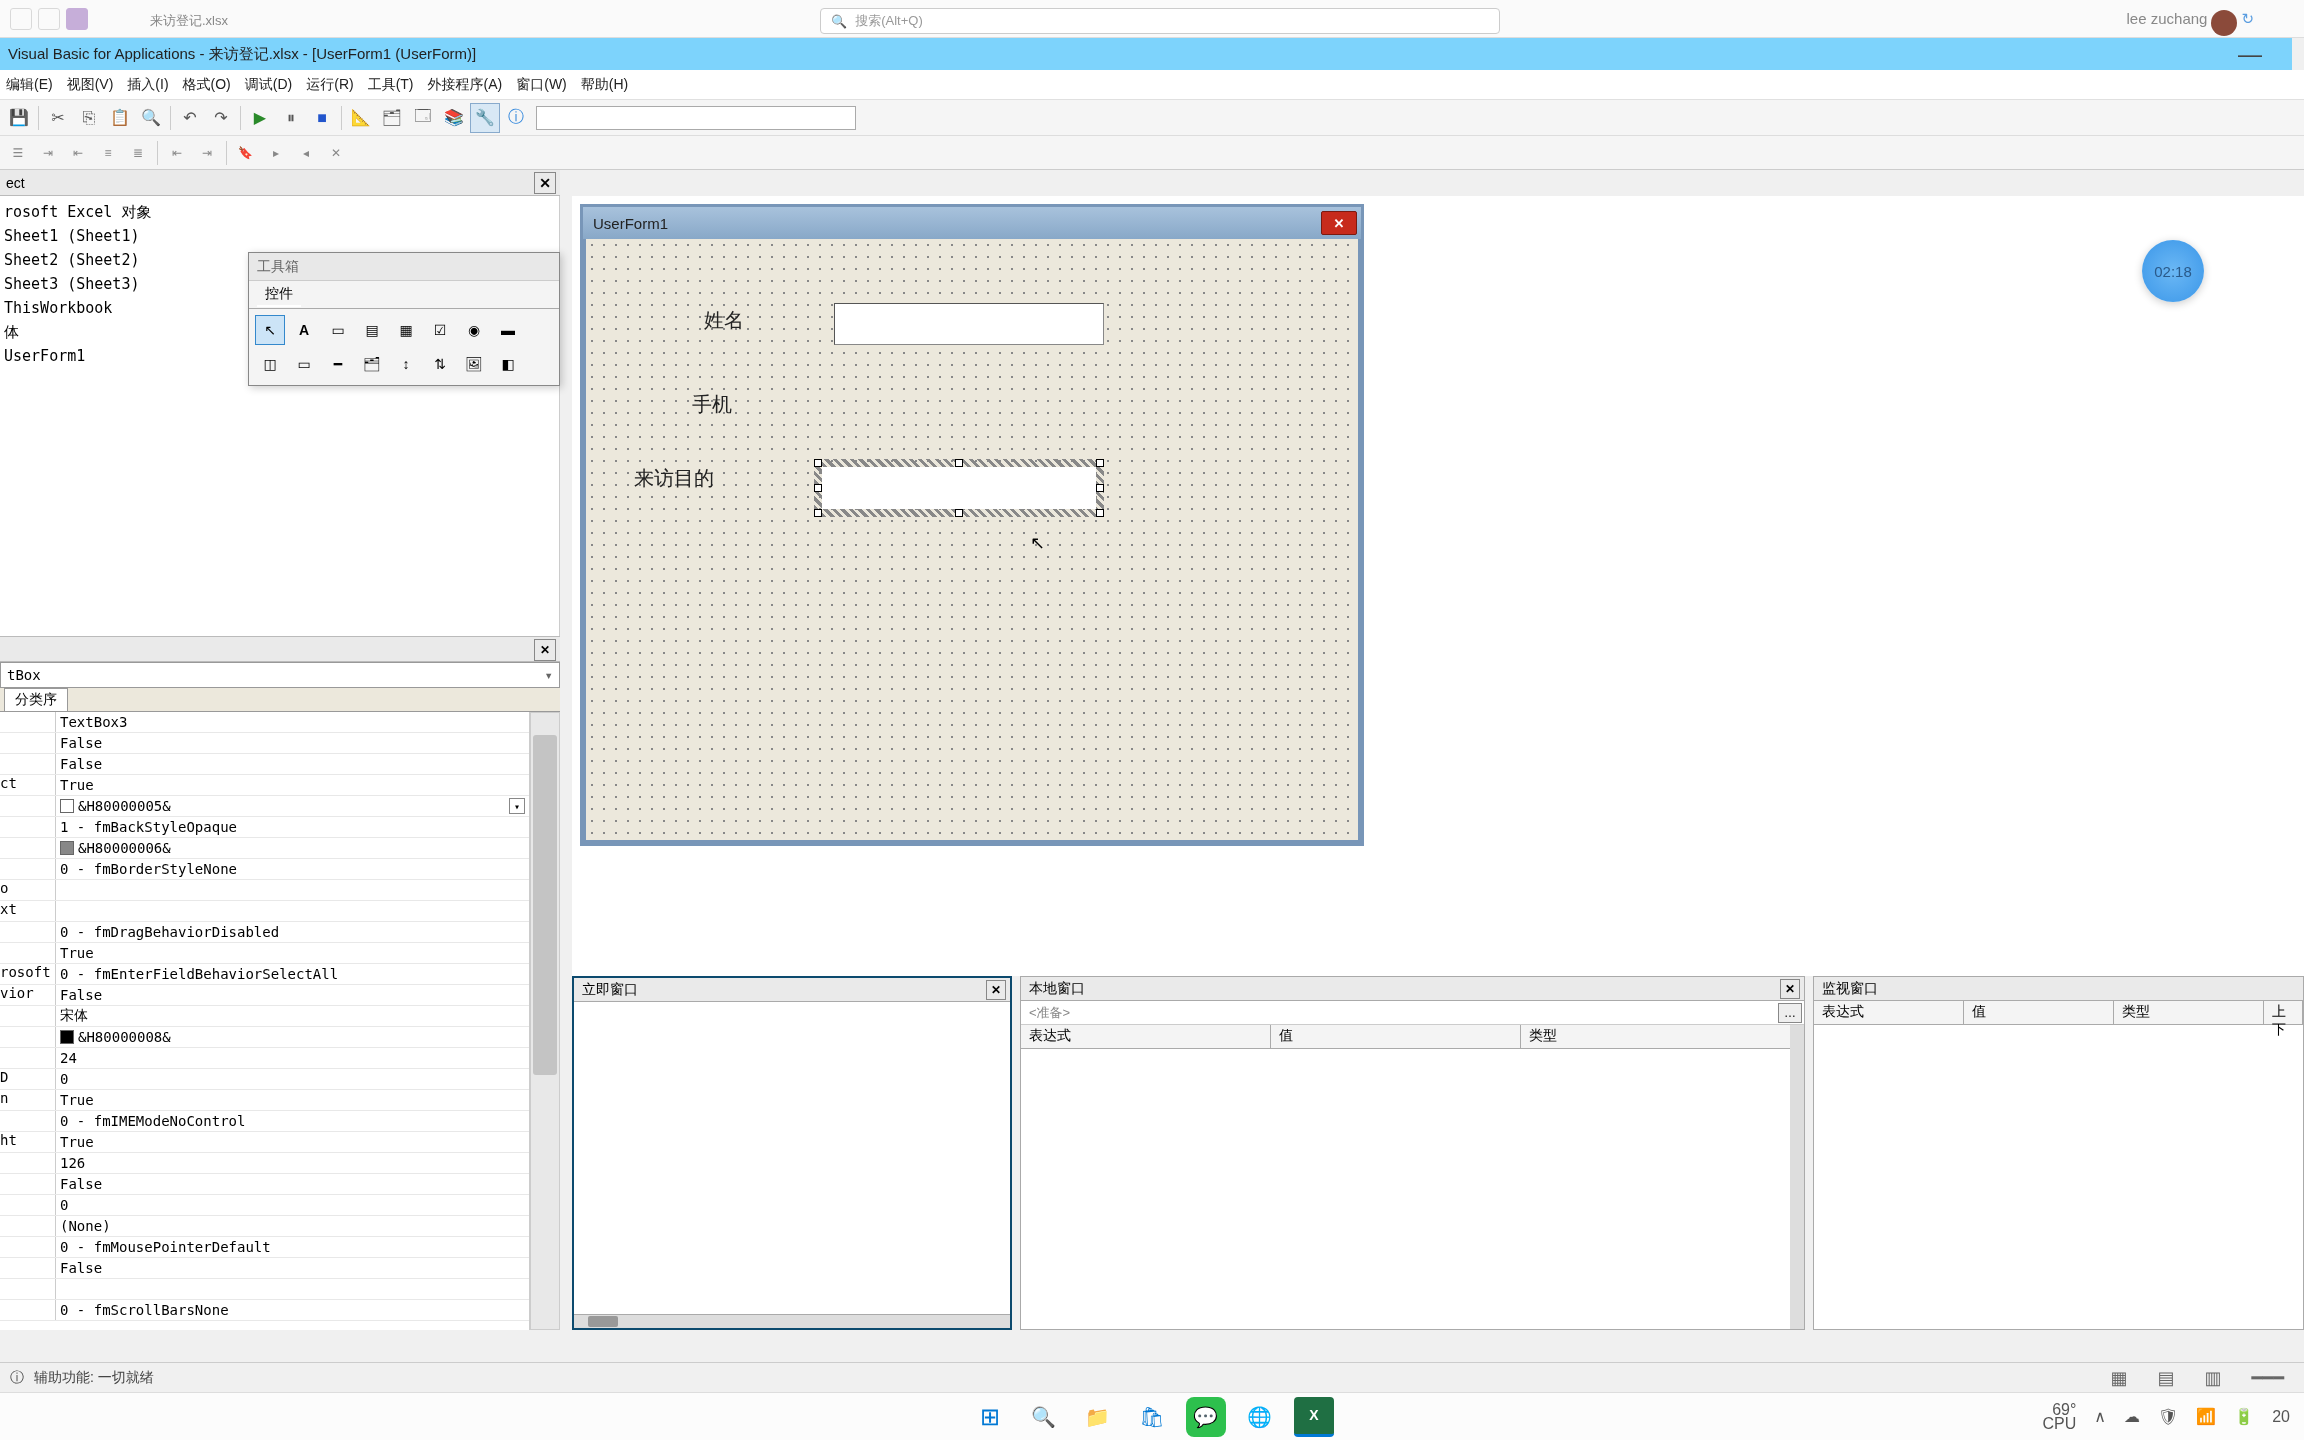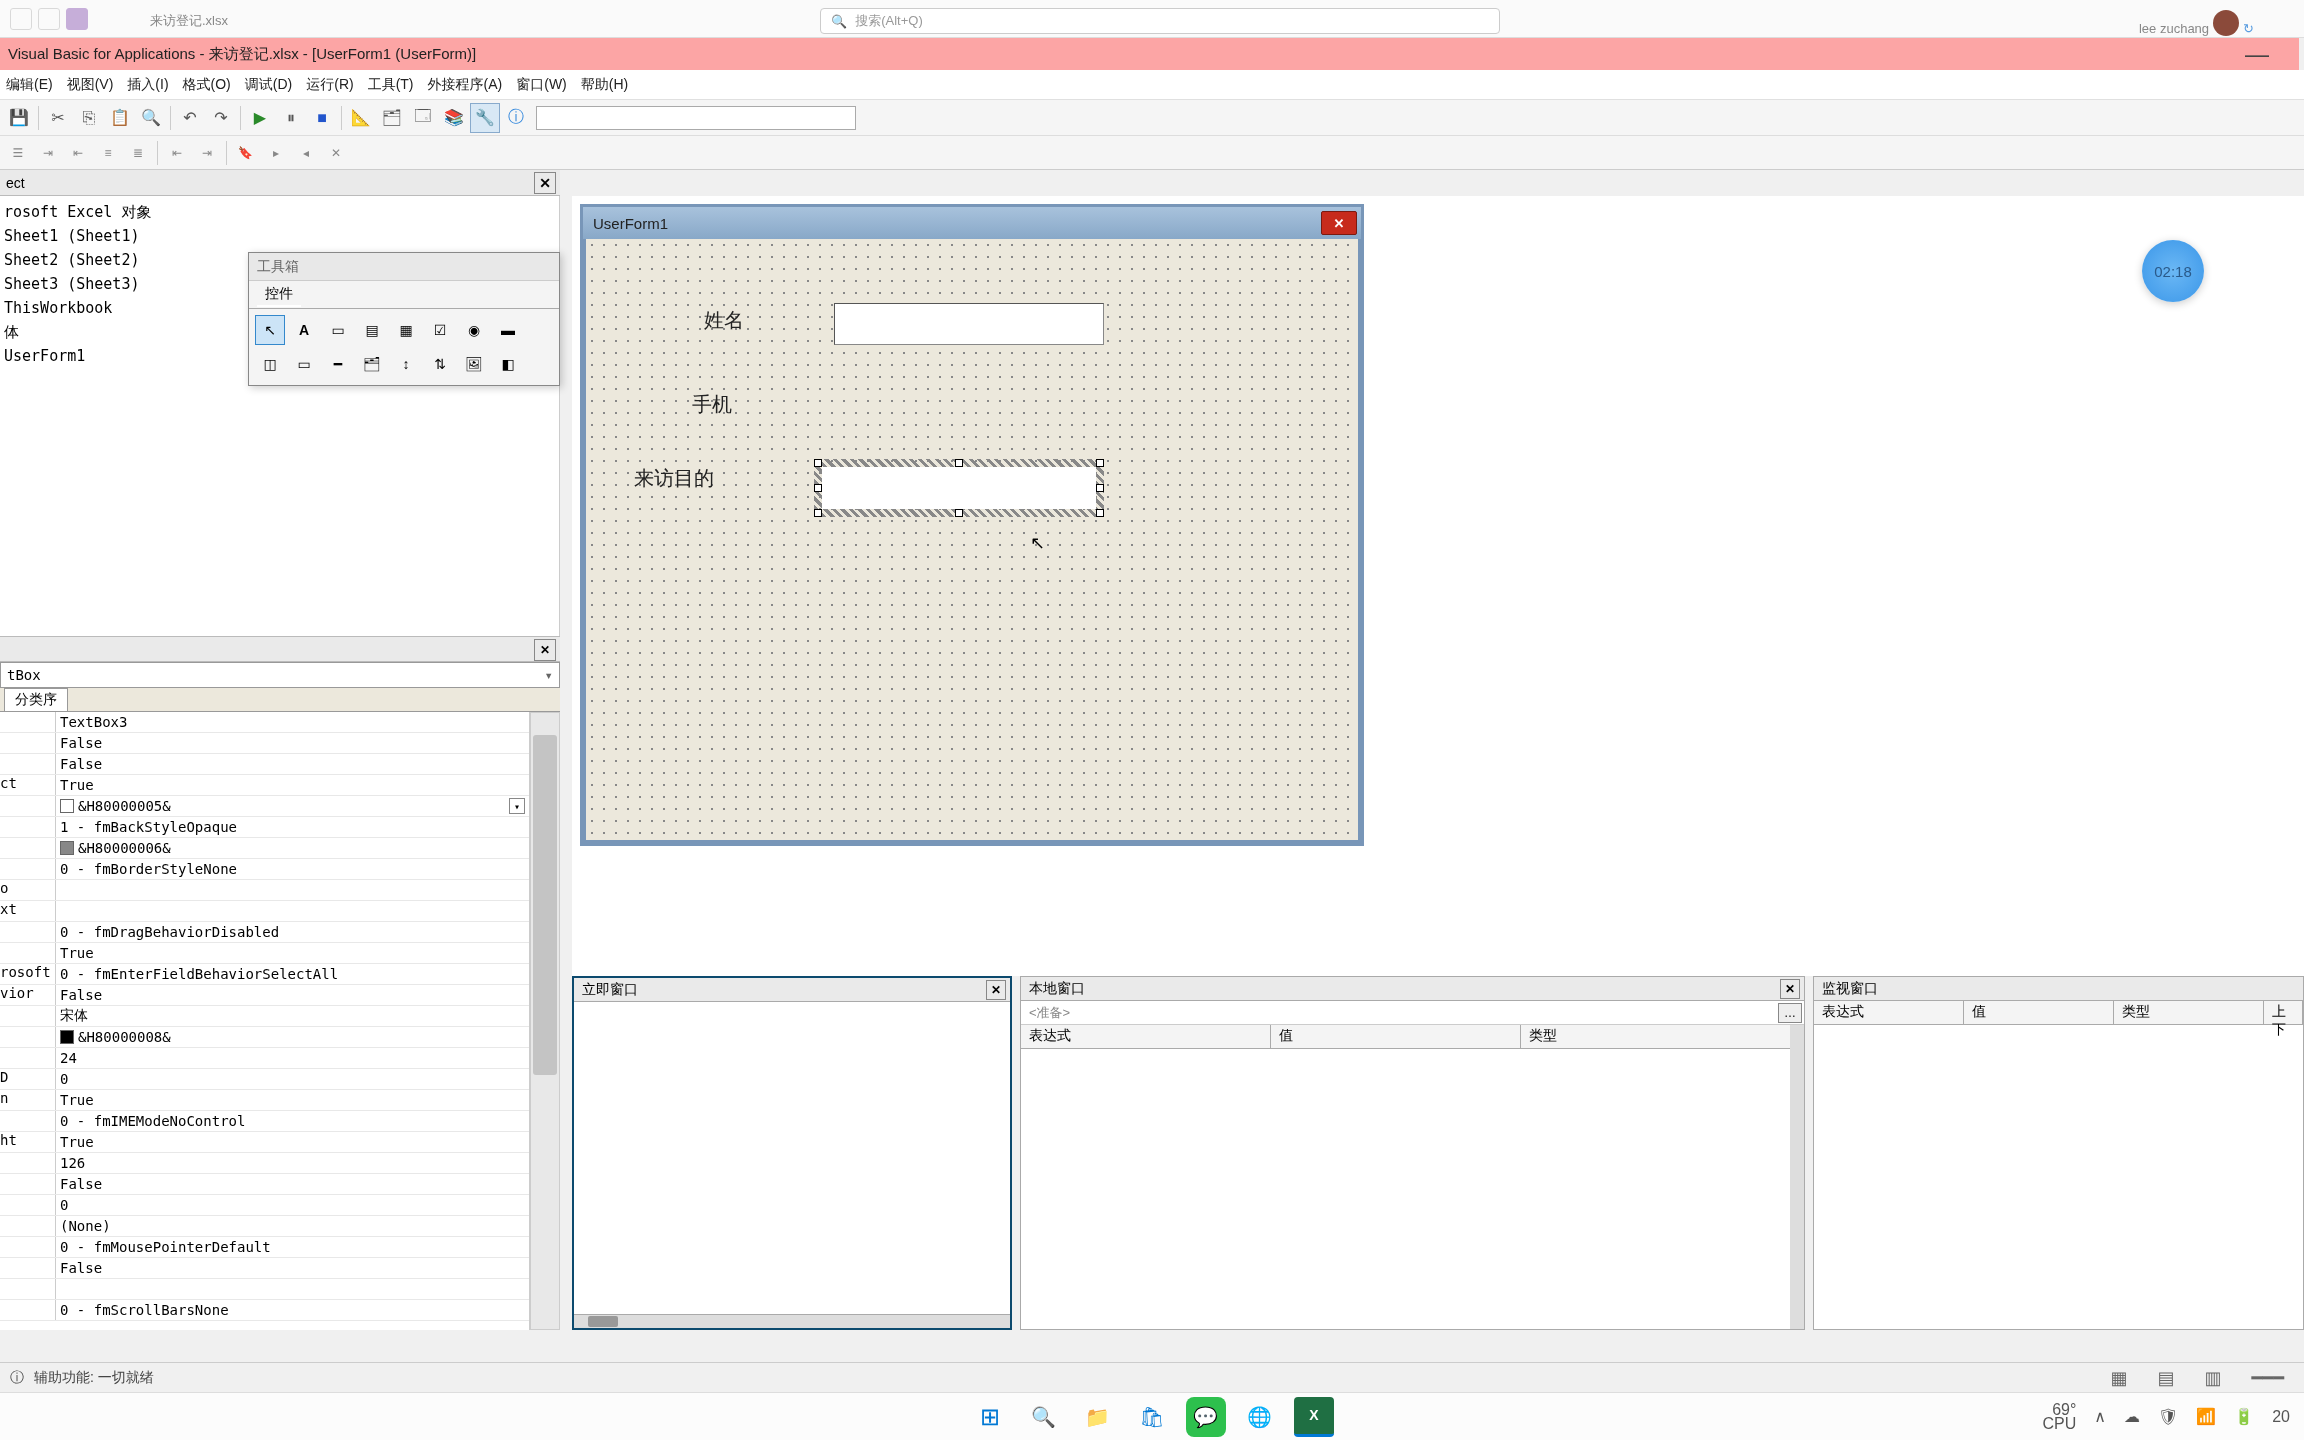--- a/index.html
+++ b/index.html
@@ -1,28 +1,28 @@
 <!DOCTYPE html>
 <html><head>
 <meta charset="utf-8">
 <style>
 * { box-sizing: border-box; margin: 0; padding: 0; }
 body { font-family: "Microsoft YaHei", "SimSun", Arial, sans-serif; font-size: 12px; background: #f0f0f0; overflow: hidden; width: 2304px; height: 1440px; position: relative; }
 
 
 .excel-top { position: absolute; top: 0; left: 0; right: 0; height: 38px; background: #fafafa; border-bottom: 1px solid #ddd; overflow: hidden; }
 .excel-top-search { position: absolute; left: 820px; top: 8px; width: 680px; height: 26px; border: 1px solid #ccc; border-radius: 4px; display: flex; align-items: center; padding: 0 10px; color: #999; font-size: 13px; gap: 8px; background: #fff; }
-.excel-top-user { position: absolute; right: 50px; top: 10px; display: flex; align-items: flex-end; gap: 4px; color: #888; font-size: 13px; }
+.excel-top-user { position: absolute; right: 50px; top: 10px; display: flex; align-items: flex-start; gap: 4px; color: #888; font-size: 15px; }
 .avatar-circle { width: 26px; height: 26px; border-radius: 50%; background: #8b4a3a; }
 .excel-top-icons-left { position: absolute; left: 10px; top: 8px; display: flex; gap: 6px; opacity: .4; }
 .excel-top-icons-left .sq { width: 22px; height: 22px; border: 1px solid #aaa; border-radius: 3px; }
 .excel-tab { position: absolute; left: 150px; top: 12px; font-size: 13px; color: #888; }
 
 
-.titlebar { position: absolute; top: 38px; left: 0; right: 5px; height: 32px; background: #fca5a5; display: flex; align-items: center; padding: 0 8px; font-size: 15px; color: #222; }
+.titlebar { position: absolute; top: 38px; left: 0; right: 12px; height: 32px; background: #7dd3fc; display: flex; align-items: center; padding: 0 8px; font-size: 15px; color: #222; }
 .titlebar .min { position: absolute; right: 30px; font-size: 24px; color: #444; cursor: pointer; }
 
 
 .menubar { position: absolute; top: 70px; left: 0; right: 0; height: 30px; background: #fff; border-bottom: 1px solid #e0e0e0; display: flex; align-items: center; padding: 0 6px; gap: 14px; font-size: 14px; color: #222; }
 .menubar span { cursor: pointer; }
 
 
 .toolbar1 { position: absolute; top: 100px; left: 0; right: 0; height: 36px; background: #f5f5f5; border-bottom: 1px solid #ddd; display: flex; align-items: center; padding: 0 4px; gap: 1px; }
 .tb-btn { width: 30px; height: 30px; display: flex; align-items: center; justify-content: center; cursor: pointer; font-size: 16px; color: #555; }
 .tb-sep { width: 1px; height: 24px; background: #ccc; margin: 0 3px; }

